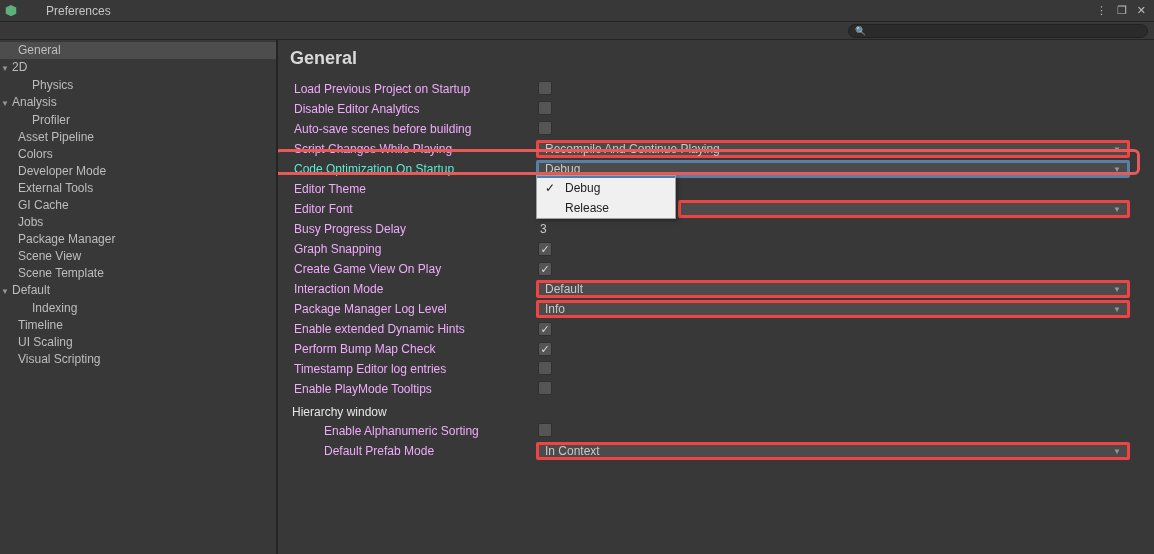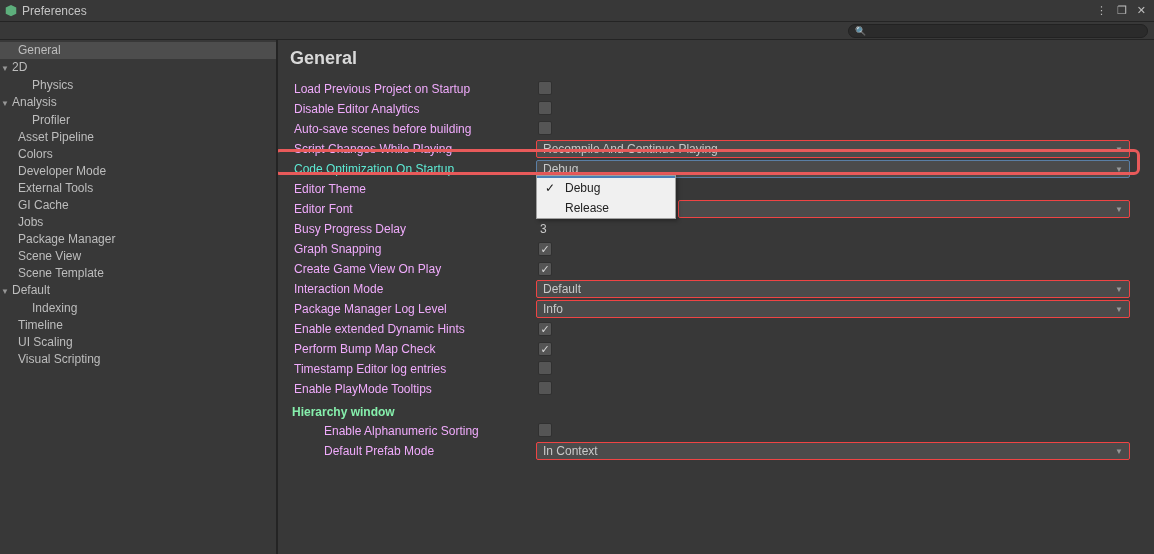--- a/index.html
+++ b/index.html
@@ -1,18 +1,18 @@
 <!DOCTYPE html>
 <html><head>
 <meta charset="utf-8">
 <style>
 * { margin: 0; padding: 0; box-sizing: border-box; font-family: Arial, sans-serif; }
 body { background: #383838; color: #bdbdbd; font-size: 12px; width: 1154px; height: 554px; overflow: hidden; }
 
-.titlebar { background: #383838; height: 22px; display: flex; align-items: center; padding: 0 4px; border-bottom: 1px solid #242424; }
+.titlebar { background: #383838; height: 22px; display: flex; align-items: center; padding: 0 4px; border-bottom: 1px solid #242424; gap: 24px; }
 .titlebar .unity-icon { width: 14px; height: 14px; margin-right: 4px; }
 .titlebar .title { color: #c4c4c4; font-size: 12px; flex: 1; }
 .titlebar .win-controls { display: flex; gap: 2px; align-items: center; }
 .titlebar .win-controls span { padding: 0 4px; color: #bdbdbd; font-size: 11px; cursor: default; }
 
 .searchbar-row { background: #383838; height: 18px; display: flex; justify-content: flex-end; padding: 2px 6px; border-bottom: 1px solid #242424; }
 .searchbar { background: #2b2b2b; border: 1px solid #222; border-radius: 8px; height: 14px; width: 300px; display: flex; align-items: center; padding: 0 6px; }
 .searchbar .search-icon { font-size: 9px; color: #888; margin-right: 4px; }
 
 .main { display: flex; height: calc(554px - 40px); }
@@ -27,26 +27,26 @@
 .content { flex: 1; background: #383838; padding: 6px 10px 6px 8px; overflow-y: auto; position: relative; }
 .content h1 { font-size: 18px; font-weight: bold; color: #d9d9d9; padding: 2px 0 10px 4px; }
 .row { display: flex; align-items: center; height: 20px; margin-bottom: 0px; }
 .row .label { width: 250px; padding-left: 8px; color: #f0abfc; white-space: nowrap; }
 .row .label.indent { padding-left: 38px; }
 .row .control { flex: 1; }
 
 .checkbox { width: 14px; height: 14px; background: #555; border: 1px solid #303030; border-radius: 2px; display: inline-block; margin-left: 2px; }
 .checkbox.checked::after { content: "✓"; color: #d9d9d9; font-size: 11px; display: block; text-align: center; line-height: 12px; }
 
-.dropdown { background: #4b4b4b; border: 1px solid #ef4444; border-radius: 2px; height: 18px; width: 594px; display: flex; align-items: center; padding: 0 6px; color: #c9c9c9; position: relative; text-align: right; }
+.dropdown { background: #4b4b4b; border: 3px solid #ef4444; border-radius: 2px; height: 18px; width: 594px; display: flex; align-items: center; padding: 0 6px; color: #c9c9c9; position: relative; text-align: right; }
 .dropdown .dd-arrow { margin-left: auto; font-size: 8px; color: #969696; }
 
 .highlight-box { position: absolute; border: 3px solid #e85a5a; border-radius: 6px; pointer-events: none; }
 
-.section-header { font-weight: bold; color: #86efac; padding: 6px 0 2px 6px; }
+.section-header { font-weight: normal; color: #e5e5e5; padding: 6px 0 2px 6px; }
 
 .popup-menu { position: absolute; background: #f0f0f0; border: 1px solid #a0a0a0; width: 140px; box-shadow: 2px 2px 4px rgba(0,0,0,0.3); }
 .popup-menu .menu-sep { height: 2px; background: #4a7fb5; }
 .popup-menu .menu-item { padding: 3px 8px 3px 28px; color: #222; font-size: 12px; position: relative; }
 .popup-menu .menu-item .check { position: absolute; left: 8px; top: 3px; }
 </style>
 </head>
 <body>
 
 <div class="titlebar">

